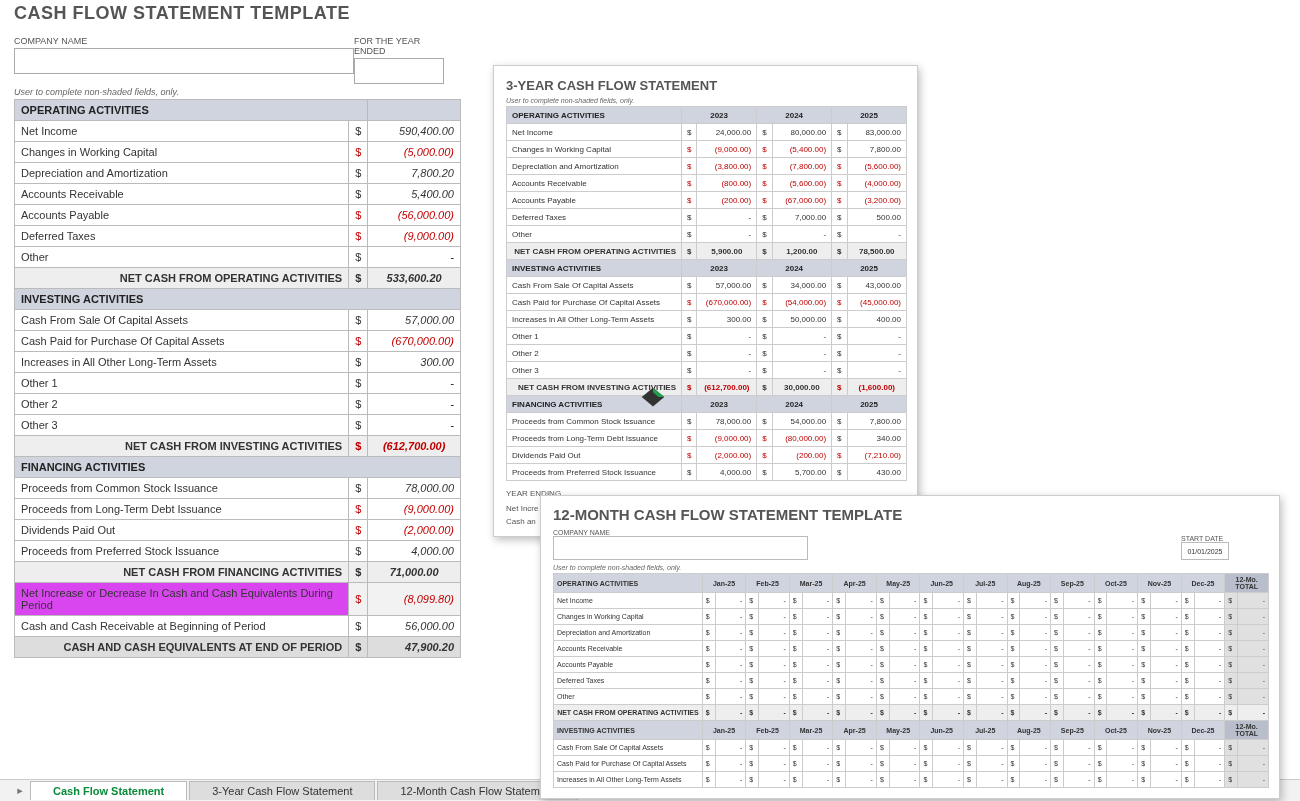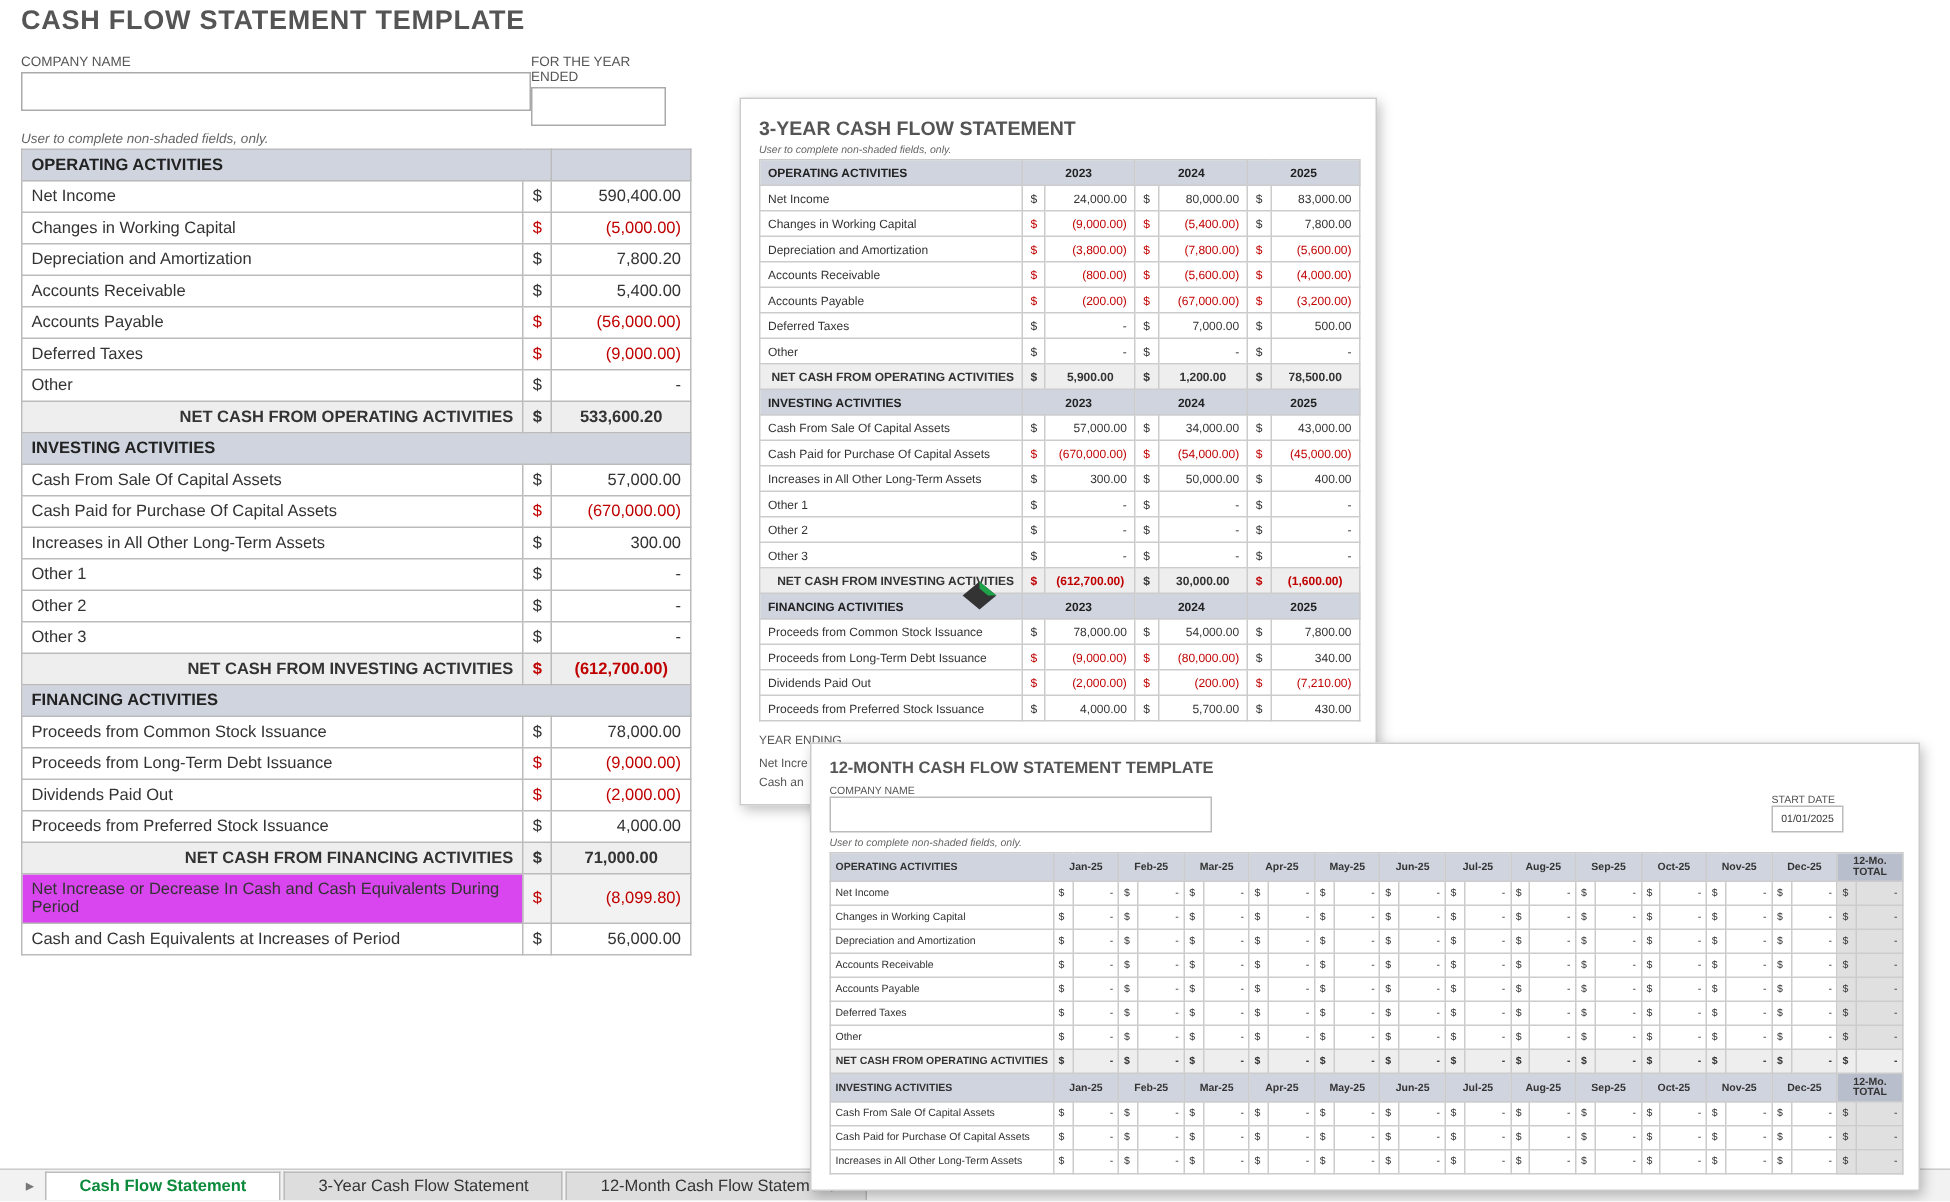--- a/index.html
+++ b/index.html
@@ -44,21 +44,21 @@
     height: 21px;
   }
   table.cf .sect-hdr td {
     background:#cfd4df;
     font-weight:700;
     color:#222;
     font-size:11px;
   }
   td.lbl { width: 338px; background:#fff; }
   td.cur { width: 16px; text-align:left; background:#fff;}
-  td.val { width: 93px; text-align:right; background:#fff;}
+  td.val { width: 93px; text-align:right; background:#fff;font-style:italic;}
   .neg { color:#c00000; }
   .netrow td { background:#eee; font-weight:700; text-align:center;}
   .netrow td.cur { text-align:left; }
   .finalrow td { background:#ddd; font-weight:700; text-align:right; }
   .finalrow td.cur { text-align:left;}
 
   
   .panel-mid {
     position:absolute;
     left: 493px; top: 65px;
@@ -101,21 +101,21 @@
   .panel-right {
     position:absolute;
     left: 540px; top: 495px;
     width: 740px;
     background:#fff;
     border:1px solid #ccc;
     box-shadow: 2px 3px 8px rgba(0,0,0,.25);
     padding: 10px 10px 10px 12px;
     z-index: 20;
   }
-  .r-title { font-size:11px; font-weight:700; color:#555; margin-bottom:6px;}
+  .r-title { font-size:15px; font-weight:700; color:#555; margin-bottom:6px;}
   .r-hdr-row { display:flex; gap:20px; align-items:flex-end; margin-bottom:4px;}
   .r-company-lbl { font-size:7px; color:#555;}
   .r-company-box { border:1px solid #bbb; width:255px; height:24px; background:#fff;}
   .r-start-lbl { font-size:7px; color:#555;}
   .r-start-box { border:1px solid #bbb; width:48px; height:18px; background:#fff; font-size:7px;
                  display:flex; align-items:center; justify-content:center;}
   .r-note { font-size:7px; color:#666; font-style:italic; margin:2px 0;}
   table.cf12 {
     width: 100%;
     border-collapse: collapse;
@@ -300,23 +300,28 @@
           <td class="cur">$</td>
           <td class="val">71,000.00</td>
         </tr>
 
     <tr style="background:#f2f2f2">
           <td class="lbl" style="background:#d946ef">Net Increase or Decrease In Cash and Cash Equivalents During Period</td>
           <td class="cur neg" style="background:#f2f2f2">$</td>
           <td class="val neg" style="background:#f2f2f2">(8,099.80)</td>
         </tr>
     <tr>
-          <td class="lbl">Cash and Cash Equivalents at Increases of Period</td>
+          <td class="lbl">Cash and Cash Receivable at Beginning of Period</td>
           <td class="cur">$</td>
           <td class="val">56,000.00</td>
+        </tr>
+    <tr class="finalrow">
+          <td class="lbl" style="text-align:right">CASH AND CASH EQUIVALENTS AT END OF PERIOD</td>
+          <td class="cur">$</td>
+          <td class="val">47,900.20</td>
         </tr>
   </tbody>
     </table>
 </div>
 
 <div class="panel-mid">
   <div class="mid-title">3-YEAR CASH FLOW STATEMENT</div>
   <div class="mid-note">User to complete non-shaded fields, only.</div>
 
   <table class="cf3">

